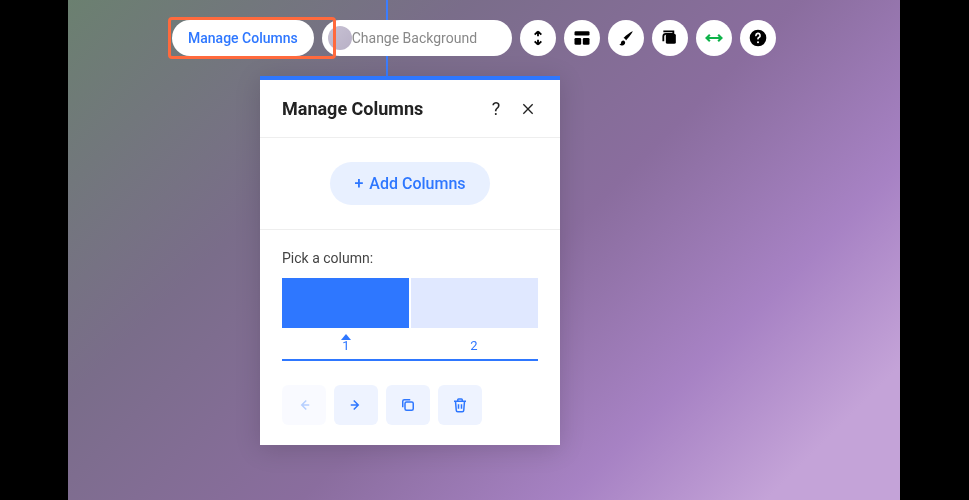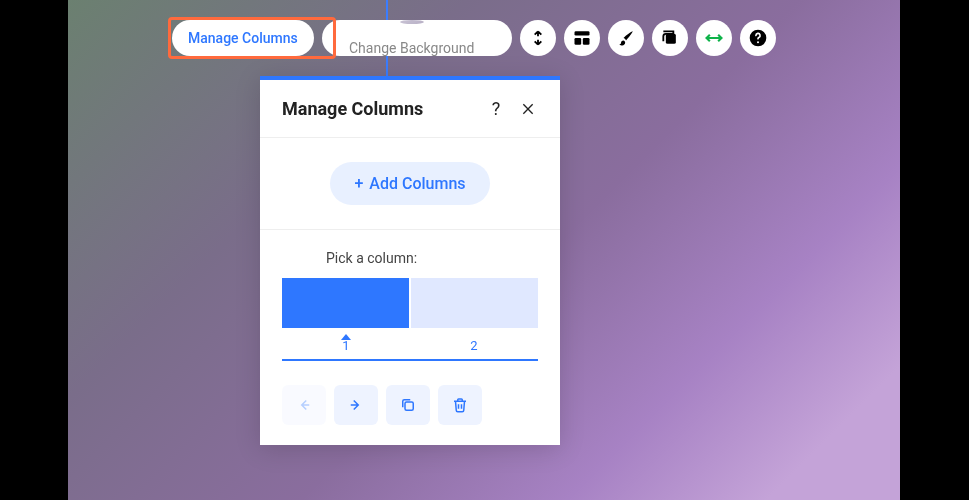--- a/index.html
+++ b/index.html
@@ -2,33 +2,33 @@
 <html><head>
   <meta charset="utf-8">
   <style>
     *{margin:0;padding:0;box-sizing:border-box;}
     body{font-family:-apple-system,BlinkMacSystemFont,"Segoe UI",Roboto,sans-serif;width:969px;height:500px;overflow:hidden;position:relative;background:#000;}
     .canvas{position:absolute;left:68px;top:0;width:832px;height:500px;background:linear-gradient(135deg,#6b8070 0%,#7a6d8a 30%,#8a6d9e 55%,#a782c4 75%,#c4a3d8 90%);}
     .toolbar{position:absolute;top:20px;left:172px;display:flex;gap:8px;align-items:center;z-index:3;}
     .hl{position:absolute;top:17px;left:168px;width:168px;height:42px;border:3px solid #ff6a3d;border-radius:4px;z-index:4;pointer-events:none;}
     .pill{background:#fff;border-radius:20px;height:36px;display:flex;align-items:center;padding:0 16px;font-size:14px;color:#333;cursor:pointer;}
     .mcol{color:#2e77ff;font-weight:500;}
-    .bgpill{padding-left:6px;gap:16px;width:190px;flex-direction:column;}
+    .bgpill{padding-left:6px;gap:0;width:190px;}
     .bgpill .sw{width:24px;height:24px;border-radius:50%;background:linear-gradient(135deg,#c8c2d4,#b8b0c6);}
     .bgpill span{color:#888;}
     .cbtn{width:36px;height:36px;border-radius:50%;background:#fff;display:flex;align-items:center;justify-content:center;cursor:pointer;}
     .cbtn svg{width:20px;height:20px;}
     .panel{position:absolute;top:76px;left:260px;width:300px;background:#fff;border-top:4px solid #2e77ff;box-shadow:0 4px 24px rgba(0,0,0,0.15);z-index:2;}
     .p-hd{display:flex;align-items:center;padding:18px 22px;border-bottom:1px solid #eee;}
     .p-hd h2{font-size:18px;font-weight:700;flex:1;color:#222;}
     .p-hd .ic{width:20px;height:20px;display:flex;align-items:center;justify-content:center;cursor:pointer;margin-left:12px;color:#222;font-size:18px;}
     .p-add{padding:24px 0;display:flex;justify-content:center;border-bottom:1px solid #eee;}
     .addbtn{background:#e8f0ff;color:#2e77ff;border-radius:28px;padding:12px 24px;font-size:16px;font-weight:500;cursor:pointer;display:flex;gap:6px;align-items:center;}
     .p-body{padding:20px 22px;}
-    .lbl{font-size:14px;color:#444;margin-bottom:12px;margin-left:44px;}
+    .lbl{font-size:14px;color:#444;margin-bottom:12px;}
     .cols{display:flex;gap:2px;margin-bottom:4px;}
     .col{flex:1;height:50px;cursor:pointer;}
     .col.sel{background:#2e77ff;}
     .col.uns{background:#e0e8ff;}
     .nums{display:flex;margin-top:10px;position:relative;}
     .num{flex:1;text-align:center;font-size:13px;color:#2e77ff;}
     .tri{position:absolute;top:-4px;left:25%;transform:translateX(-50%);width:0;height:0;border-left:5px solid transparent;border-right:5px solid transparent;border-bottom:6px solid #2e77ff;}
     .und{height:2px;background:#2e77ff;margin-top:6px;margin-bottom:24px;}
     .acts{display:flex;gap:8px;}
     .abtn{width:44px;height:40px;background:#eef3ff;border-radius:6px;display:flex;align-items:center;justify-content:center;cursor:pointer;}

